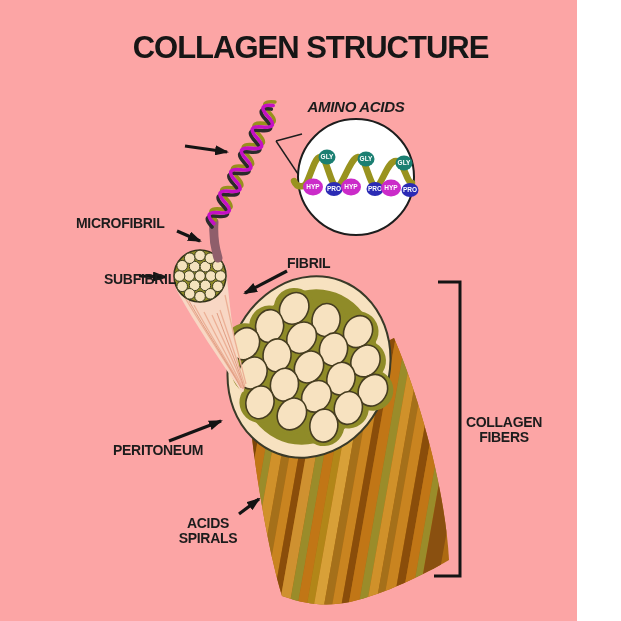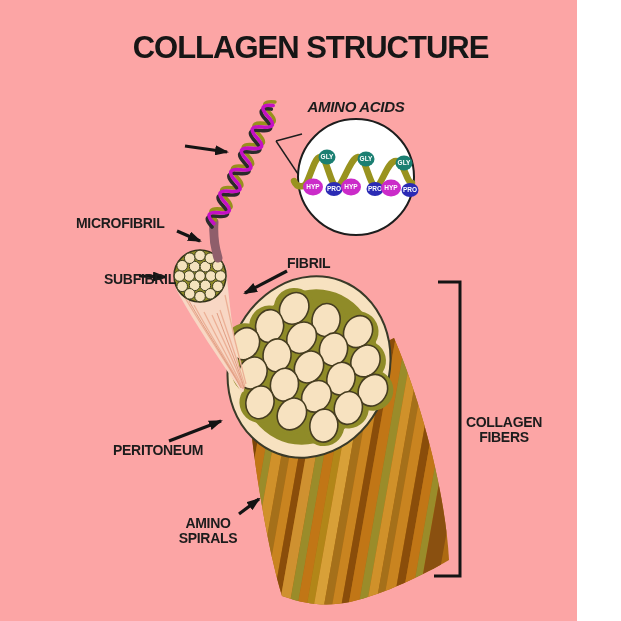--- a/index.html
+++ b/index.html
@@ -229,21 +229,21 @@
 
 <div class="lbl" style="left:76px;top:216px;">MICROFIBRIL</div>
 
 <div class="lbl" style="left:64px;top:272px;margin-left:40px;">SUBFIBRIL</div>
 
 <div class="lbl" style="left:287px;top:256px;">FIBRIL</div>
 
 <div class="lbl" style="left:113px;top:443px;">PERITONEUM</div>
 
 <div class="lbl center" style="left:162px;top:516px;width:92px;">
-  <div>AMINO</div>
+  <div>ACIDS</div>
   <div>SPIRALS</div>
 </div>
 
 <div class="lbl center" style="left:456px;top:415px;width:96px;">
   <div>COLLAGEN</div>
   <div>FIBERS</div>
 </div>
 
 </div>
 

